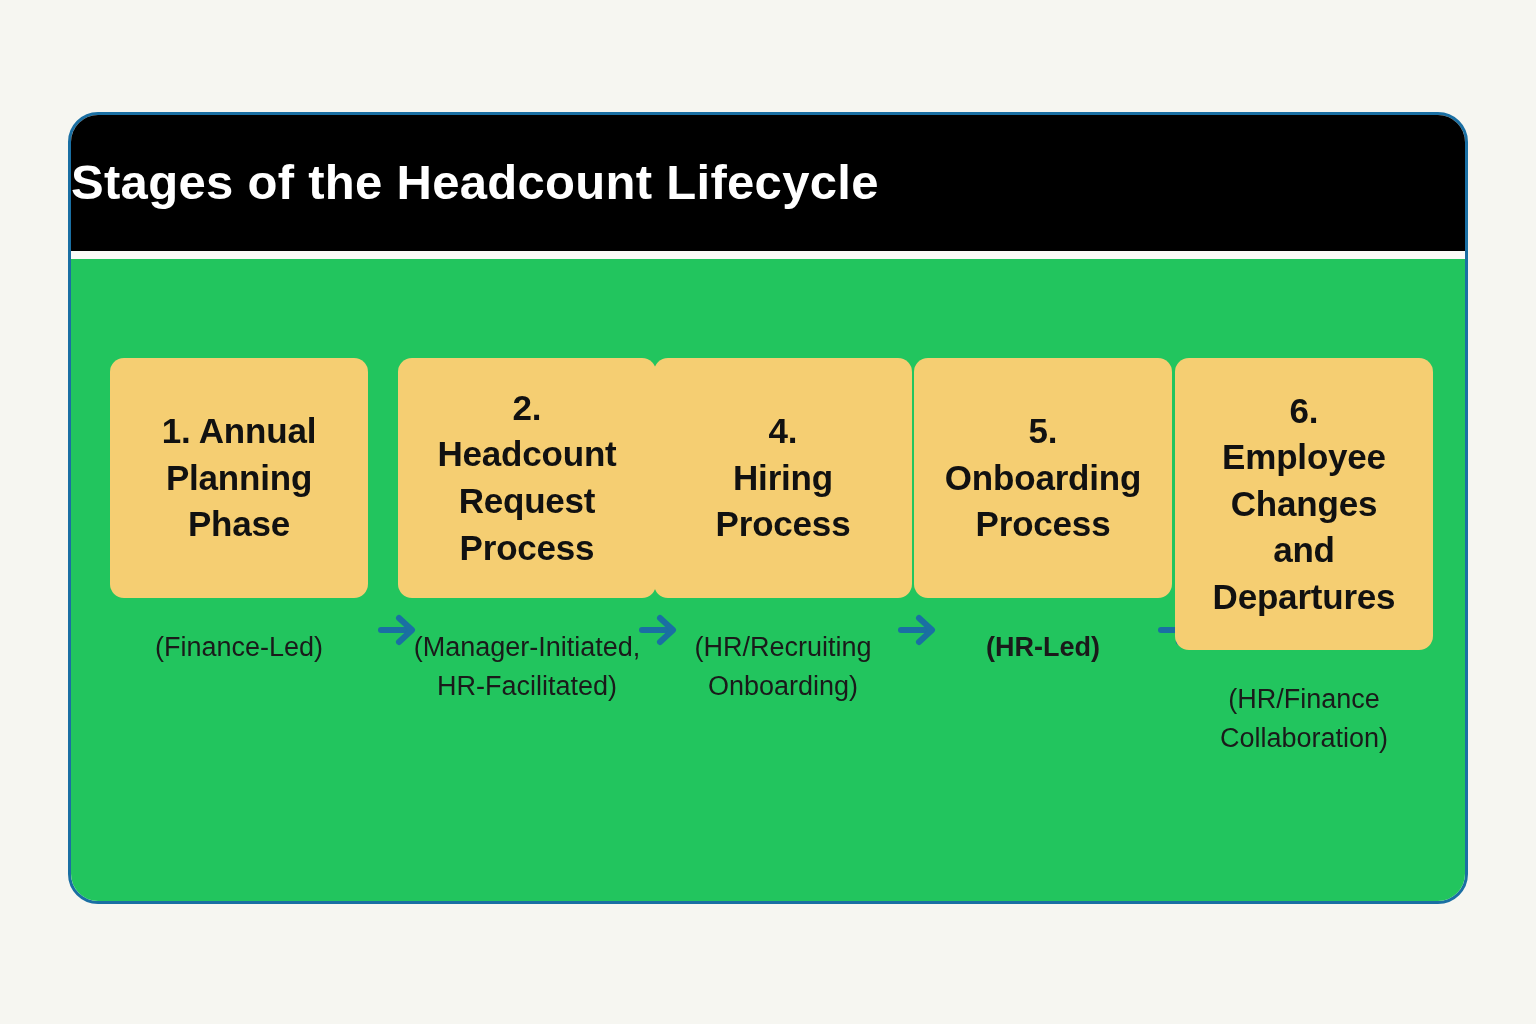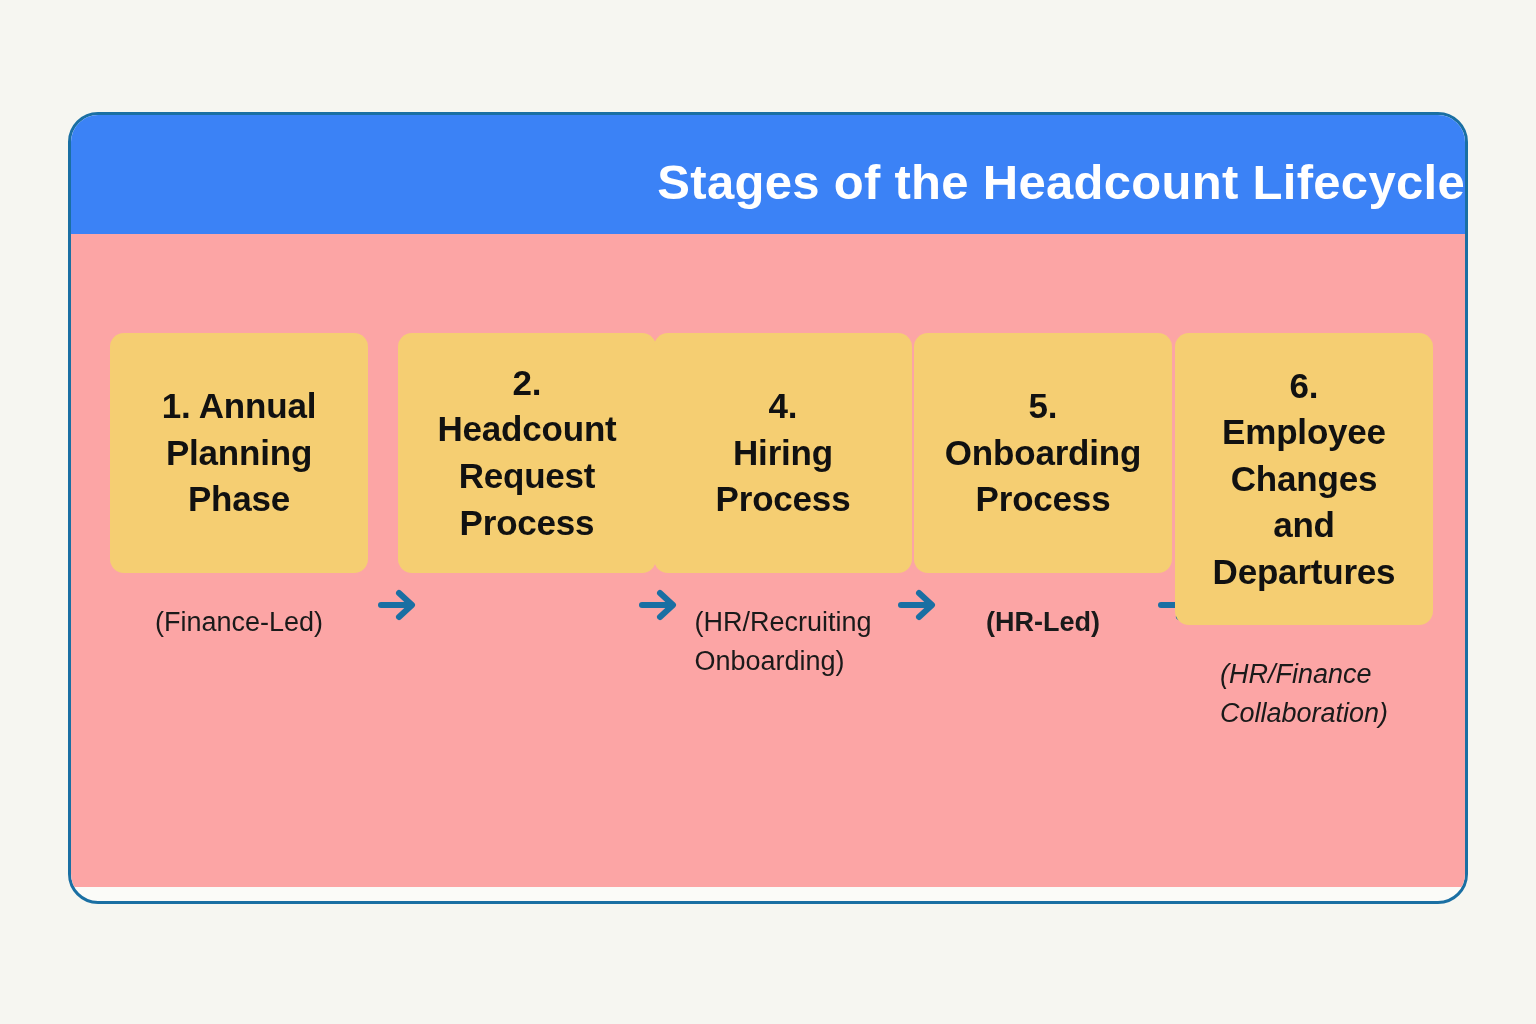--- a/index.html
+++ b/index.html
@@ -33,43 +33,43 @@
     background: #fbfbf8;
     overflow: hidden;
   }
 
   .card-header {
     position: absolute;
     left: 0;
     top: 0;
     width: 100%;
     height: 136px;
-    background: #3b82f6;
+    background: #000000;
     display: flex;
     align-items: center;
-    justify-content: flex-end;
+    justify-content: flex-start;
   }
 
   .card-title {
     color: #ffffff;
     font-size: 49px;
     font-weight: bold;
     letter-spacing: 0.3px;
     text-align: center;
     line-height: 1.1;
     white-space: nowrap;
   }
 
   .card-body {
     position: absolute;
     left: 0;
-    top: 119px;
+    top: 144px;
     width: 100%;
     height: 653px;
-    background: #fca5a5;
+    background: #22c55e;
   }
 
   
   .flow {
     position: absolute;
     left: 0;
     top: 0;
     width: 100%;
     height: 100%;
   }
@@ -99,21 +99,21 @@
     color: #111111;
     text-align: center;
     line-height: 1.33;
     letter-spacing: -0.2px;
   }
 
   .stage-caption {
     font-size: 27px;
     font-weight: normal;
     color: #1a1a1a;
-    text-align: left;
+    text-align: center;
     line-height: 1.45;
     white-space: pre-line;
   }
 
   
   .stage-1 { left: 39px;   top: 99px; }
   .stage-2 { left: 327px;  top: 99px; }
   .stage-3 { left: 583px;  top: 99px; }
   .stage-4 { left: 843px;  top: 99px; }
   .stage-5 { left: 1104px; top: 99px; }
@@ -176,20 +176,22 @@
           </svg>
         </div>
 
         <div class="stage stage-2">
           <div class="stage-box">
             <div class="stage-box-label" style="white-space: pre-line;">2.
 Headcount
 Request
 Process</div>
           </div>
+          <div class="stage-caption" style="white-space: pre-line;">(Manager-Initiated,
+HR-Facilitated)</div>
         </div>
 
         <div class="arrow arrow-2">
           <svg width="44" height="44" viewBox="0 0 44 44" aria-hidden="true">
             <g stroke="#1a6fa3" stroke-width="6" fill="none" stroke-linecap="round" stroke-linejoin="round">
               <line x1="4" y1="22" x2="34" y2="22"></line>
               <polyline points="22,10 35,22 22,34"></polyline>
             </g>
           </svg>
         </div>
@@ -232,21 +234,21 @@
         </div>
 
         <div class="stage stage-5">
           <div class="stage-box">
             <div class="stage-box-label" style="white-space: pre-line;">6.
 Employee
 Changes
 and
 Departures</div>
           </div>
-          <div class="stage-caption" style="white-space: pre-line; font-style: italic;">(HR/Finance
+          <div class="stage-caption" style="white-space: pre-line;">(HR/Finance
 Collaboration)</div>
         </div>
 
       </div>
     </div>
 
   </div>
 </div>
 
 </body></html>

